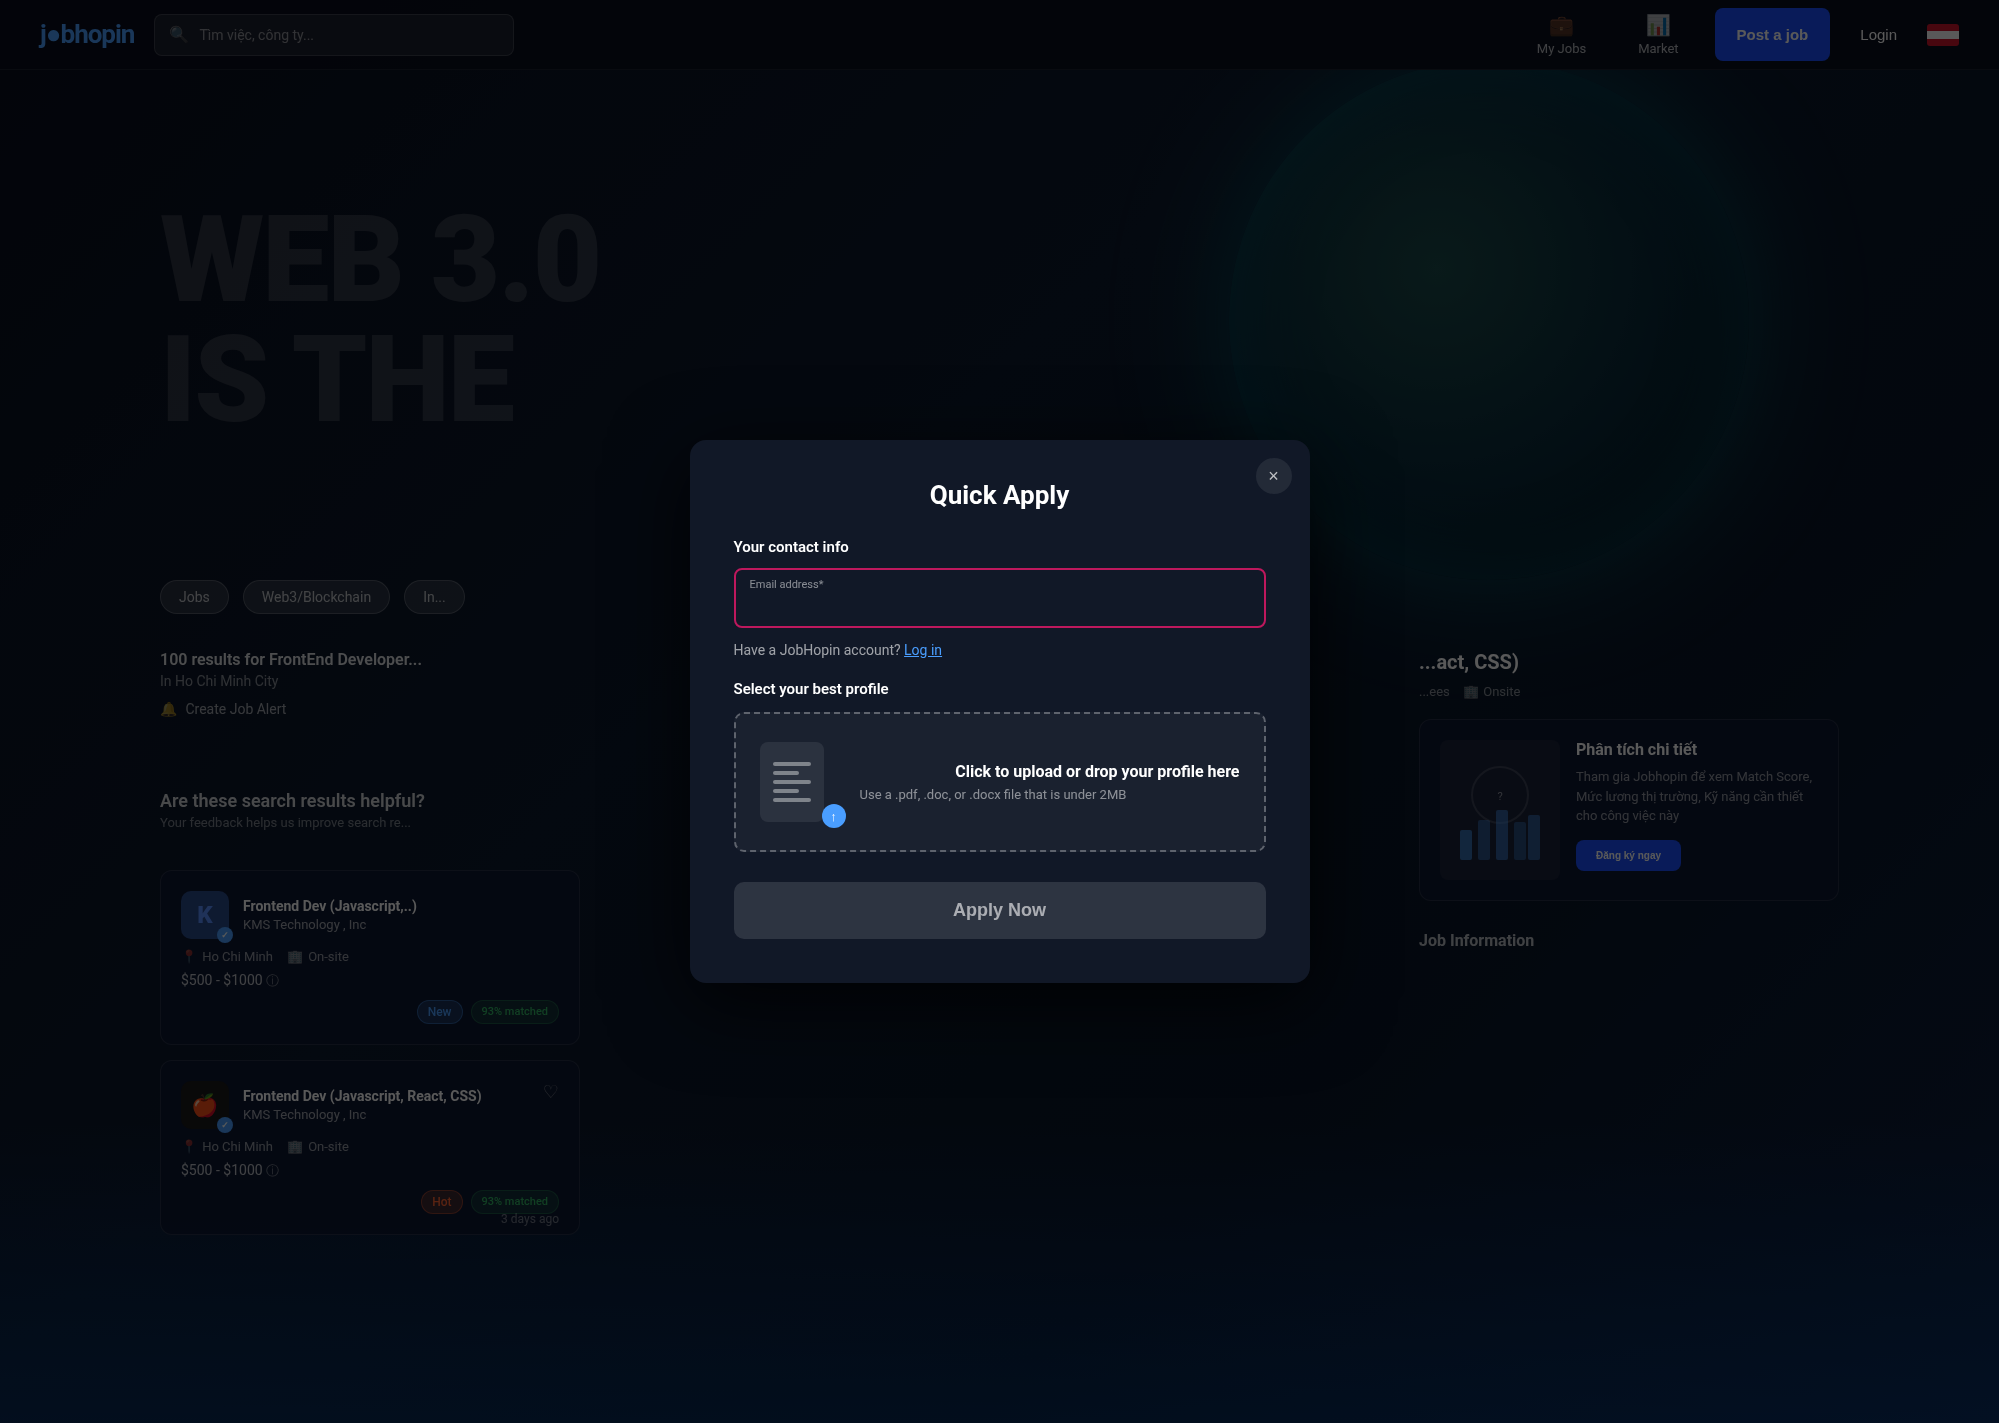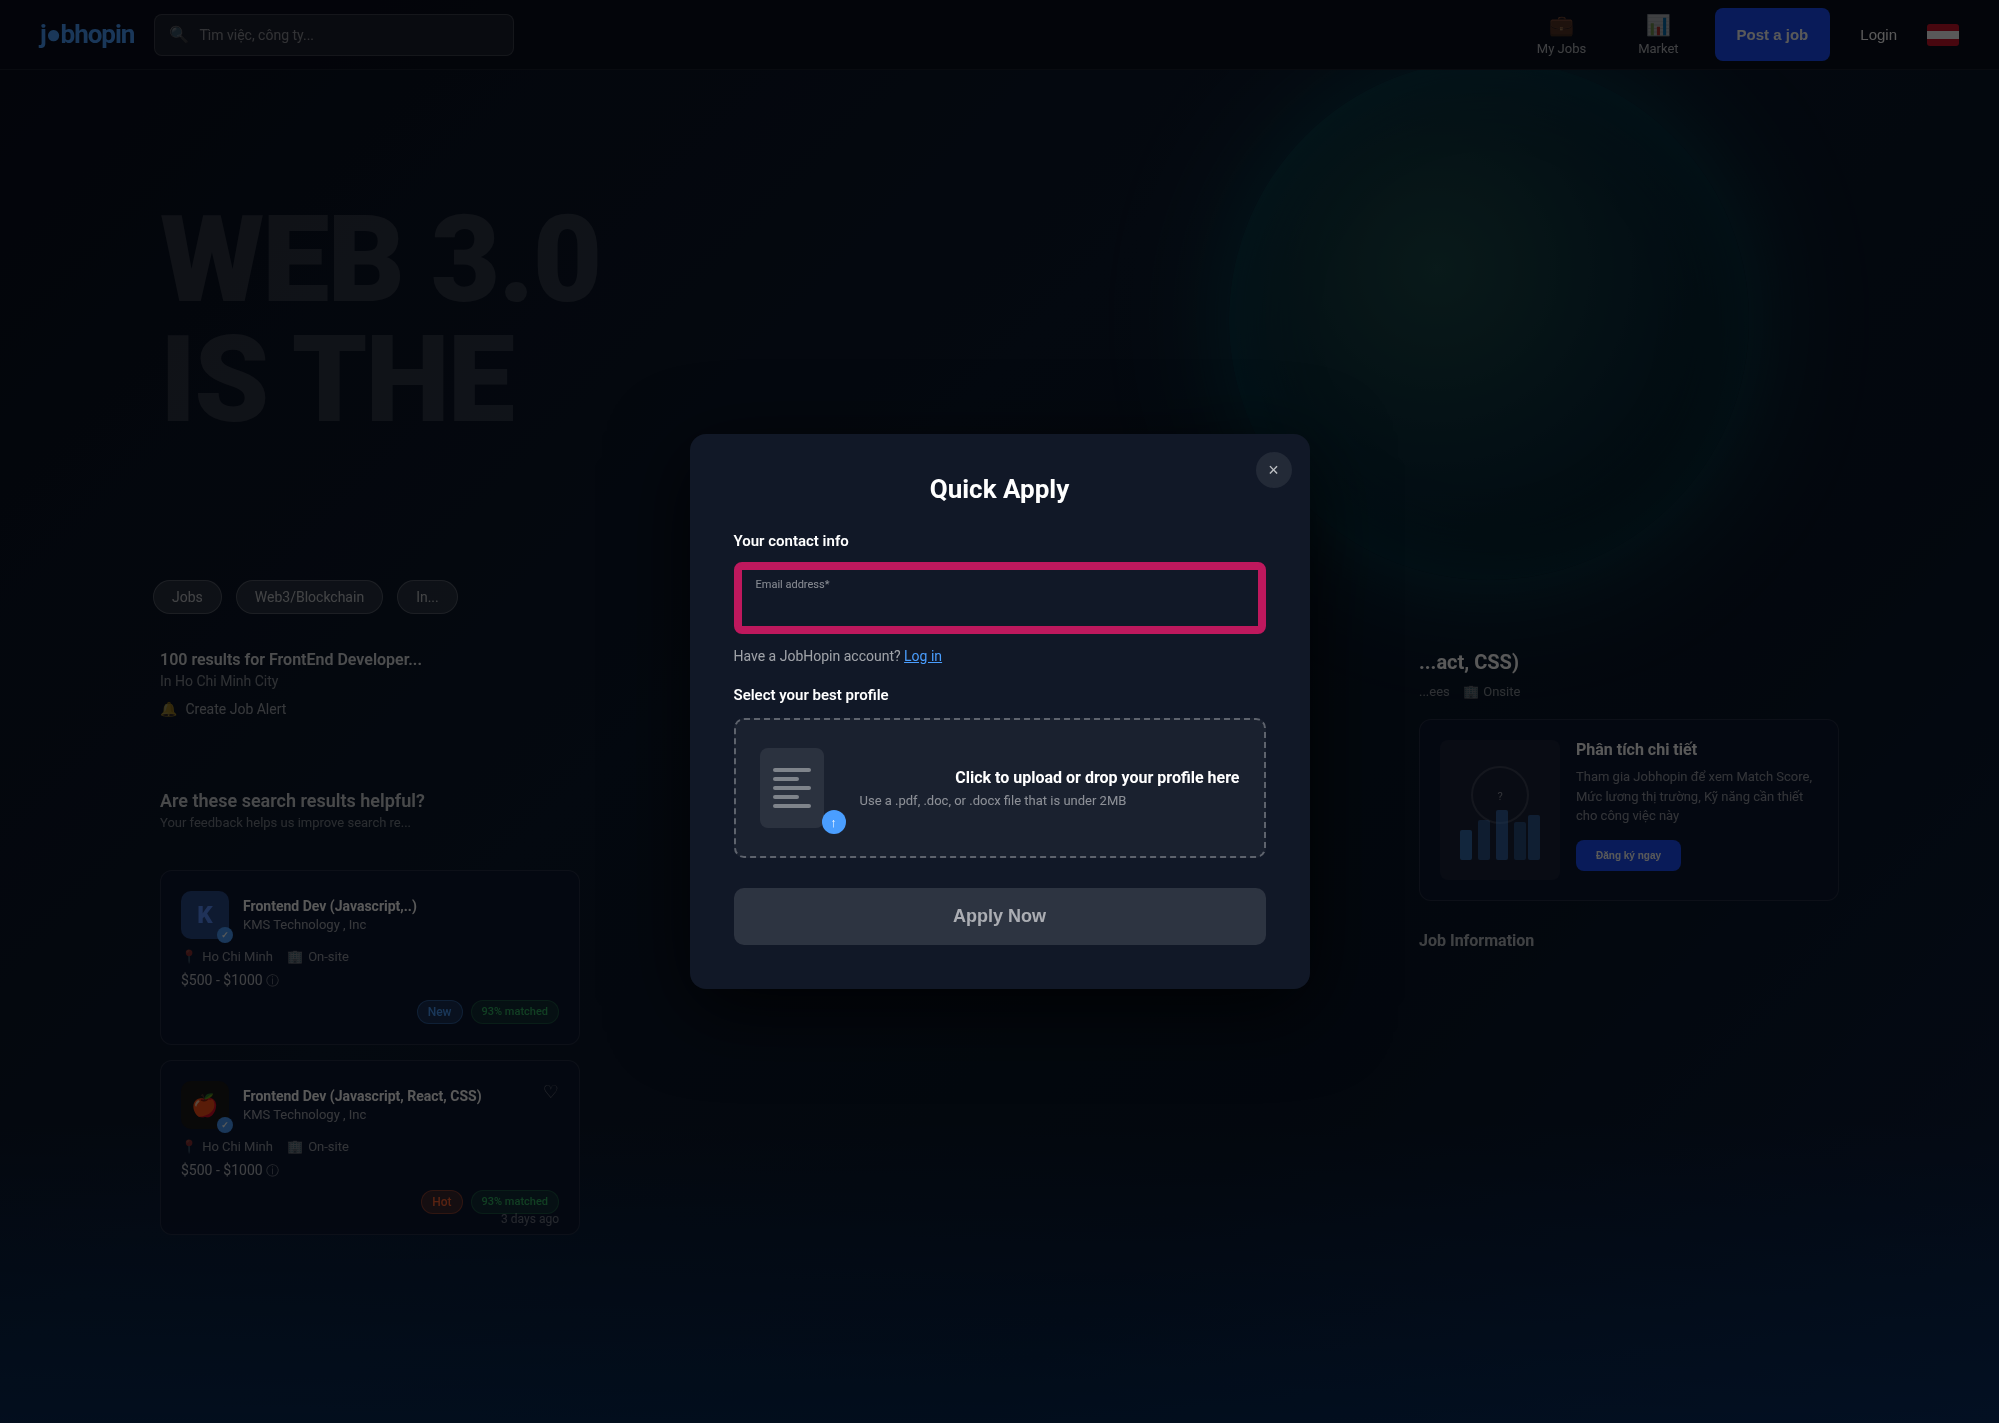--- a/index.html
+++ b/index.html
@@ -140,21 +140,21 @@
       font-weight: 900;
       color: rgba(255,255,255,0.15);
       line-height: 1.0;
       letter-spacing: -2px;
     }
 
     
     .filter-chips {
       position: absolute;
       top: 580px;
-      left: 153px;
+      left: 160px;
       display: flex;
       gap: 14px;
       z-index: 1;
     }
 
     .chip {
       background: rgba(255,255,255,0.12);
       color: rgba(255,255,255,0.7);
       border: 1px solid rgba(255,255,255,0.2);
       border-radius: 20px;
@@ -389,21 +389,21 @@
     }
 
     .section-label {
       font-size: 15px;
       font-weight: 600;
       color: #fff;
       margin-bottom: 12px;
     }
 
     .email-input-wrapper {
-      border: 8px solid #be185d;
+      border: 2px solid #be185d;
       border-radius: 8px;
       padding: 2px 4px;
       margin-bottom: 14px;
     }
 
     .email-label {
       font-size: 11px;
       color: rgba(255,255,255,0.5);
       padding: 6px 10px 0;
     }

